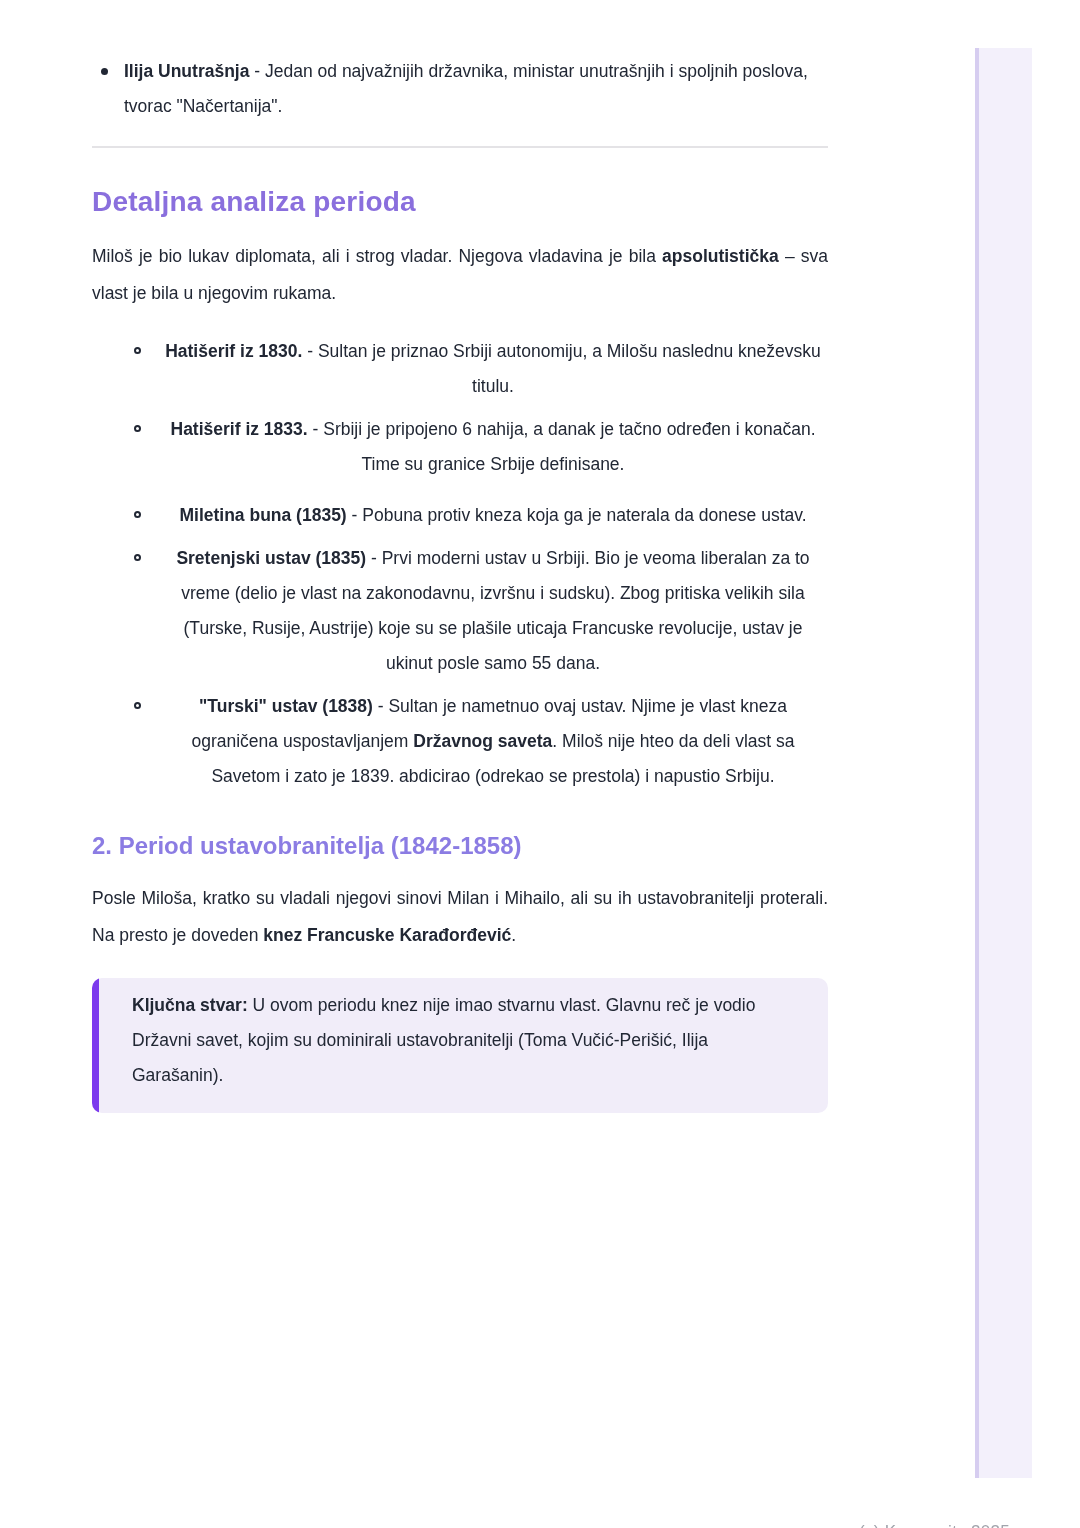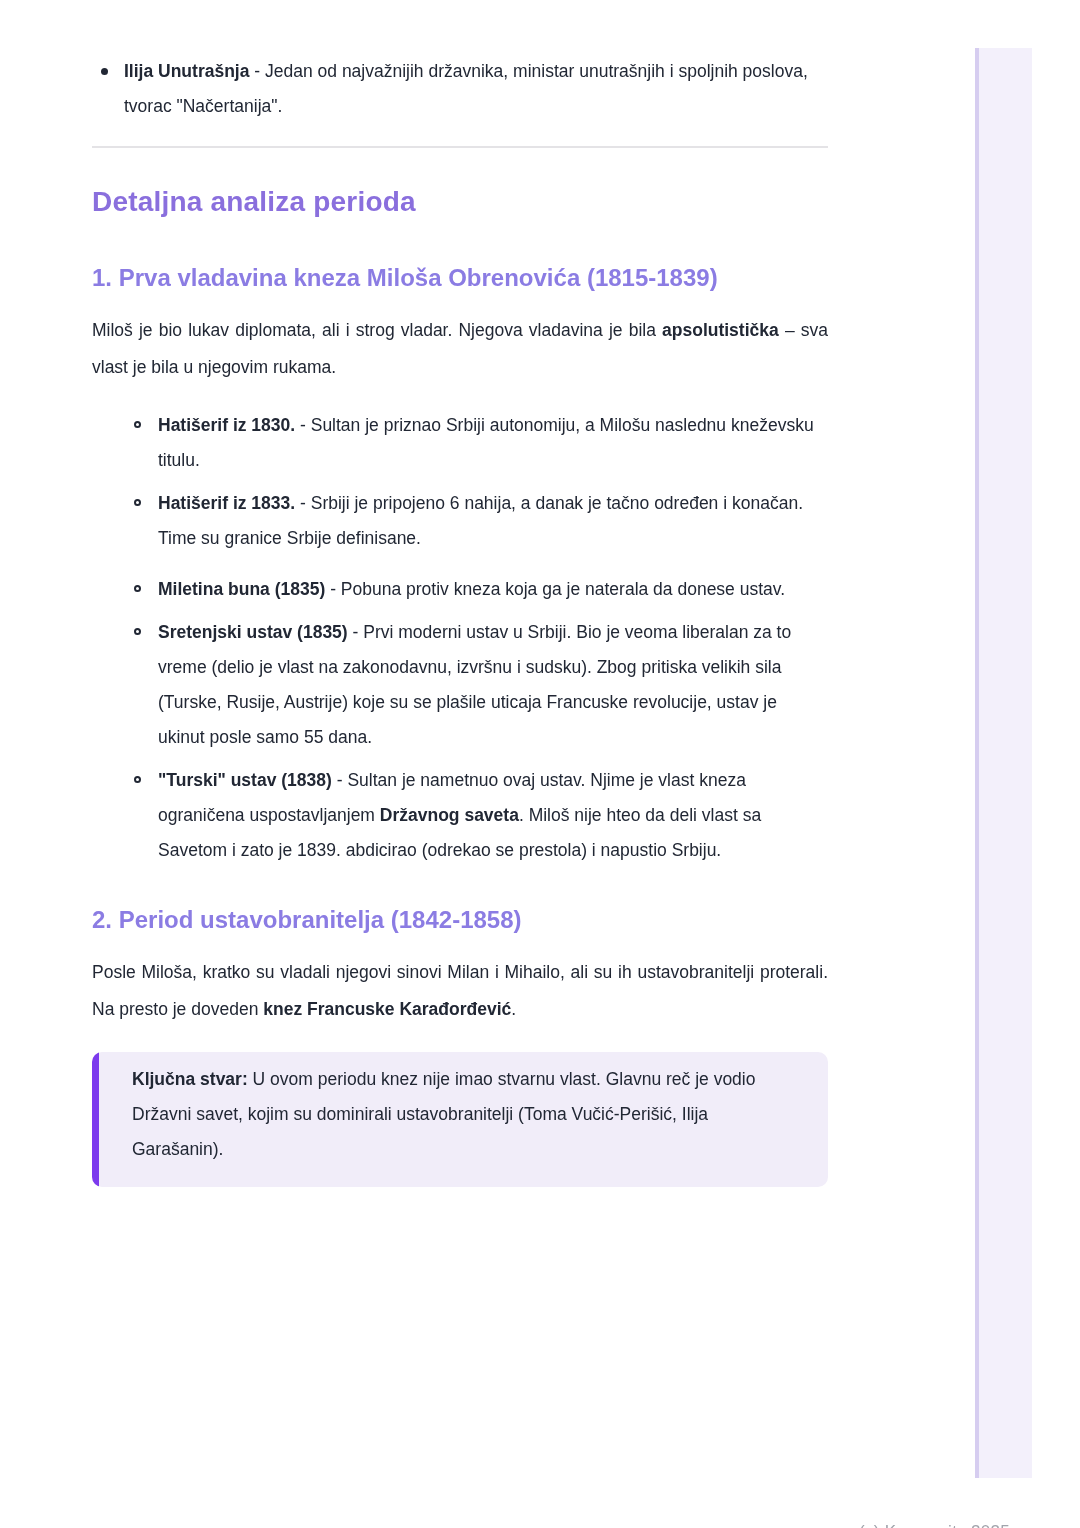--- a/index.html
+++ b/index.html
@@ -28,21 +28,21 @@
   .para{font-size:17.5px;line-height:37px;margin:0;color:var(--text);}
   .justify{text-align:justify;}
   .b{font-weight:700;}
 
   .intro-list{margin-top:54px;}
   .li{position:relative;padding-left:32px;}
   .dot{
     position:absolute;left:9px;top:14px;width:7px;height:7px;
     border-radius:50%;background:var(--text);
   }
-  .li2{position:relative;padding-left:66px;}
+  .li2{position:relative;padding-left:66px;text-align:center;}
   .circle{
     position:absolute;left:42px;top:13px;width:7px;height:7px;
     border-radius:50%;border:2px solid var(--text);background:transparent;
   }
 
   hr.divider{
     border:none;border-top:2px solid var(--divider);
     margin:22px 0 0 0;
   }
   h1.main-title{
@@ -98,21 +98,20 @@
     <div class="li body-text">
       <span class="dot"></span>
       <span class="b">Ilija Unutrašnja</span><span> - Jedan od najvažnijih državnika, ministar unutrašnjih i spoljnih poslova, tvorac "Načertanija".</span>
     </div>
   </div>
 
   <hr class="divider">
 
   <h1 class="main-title">Detaljna analiza perioda</h1>
 
-  <h2 class="section-title">1. Prva vladavina kneza Miloša Obrenovića (1815-1839)</h2>
 
   <p class="para p1 justify"><span>Miloš je bio lukav diplomata, ali i strog vladar. Njegova vladavina je bila </span><span class="b">apsolutistička</span><span> – sva vlast je bila u njegovim rukama.</span></p>
 
   <div class="list-l1">
 
 
     <div class="sub-list">
       <div class="li2 body-text">
         <span class="circle"></span>
         <span class="b">Hatišerif iz 1830.</span><span> - Sultan je priznao Srbiji autonomiju, a Milošu naslednu kneževsku titulu.</span>

